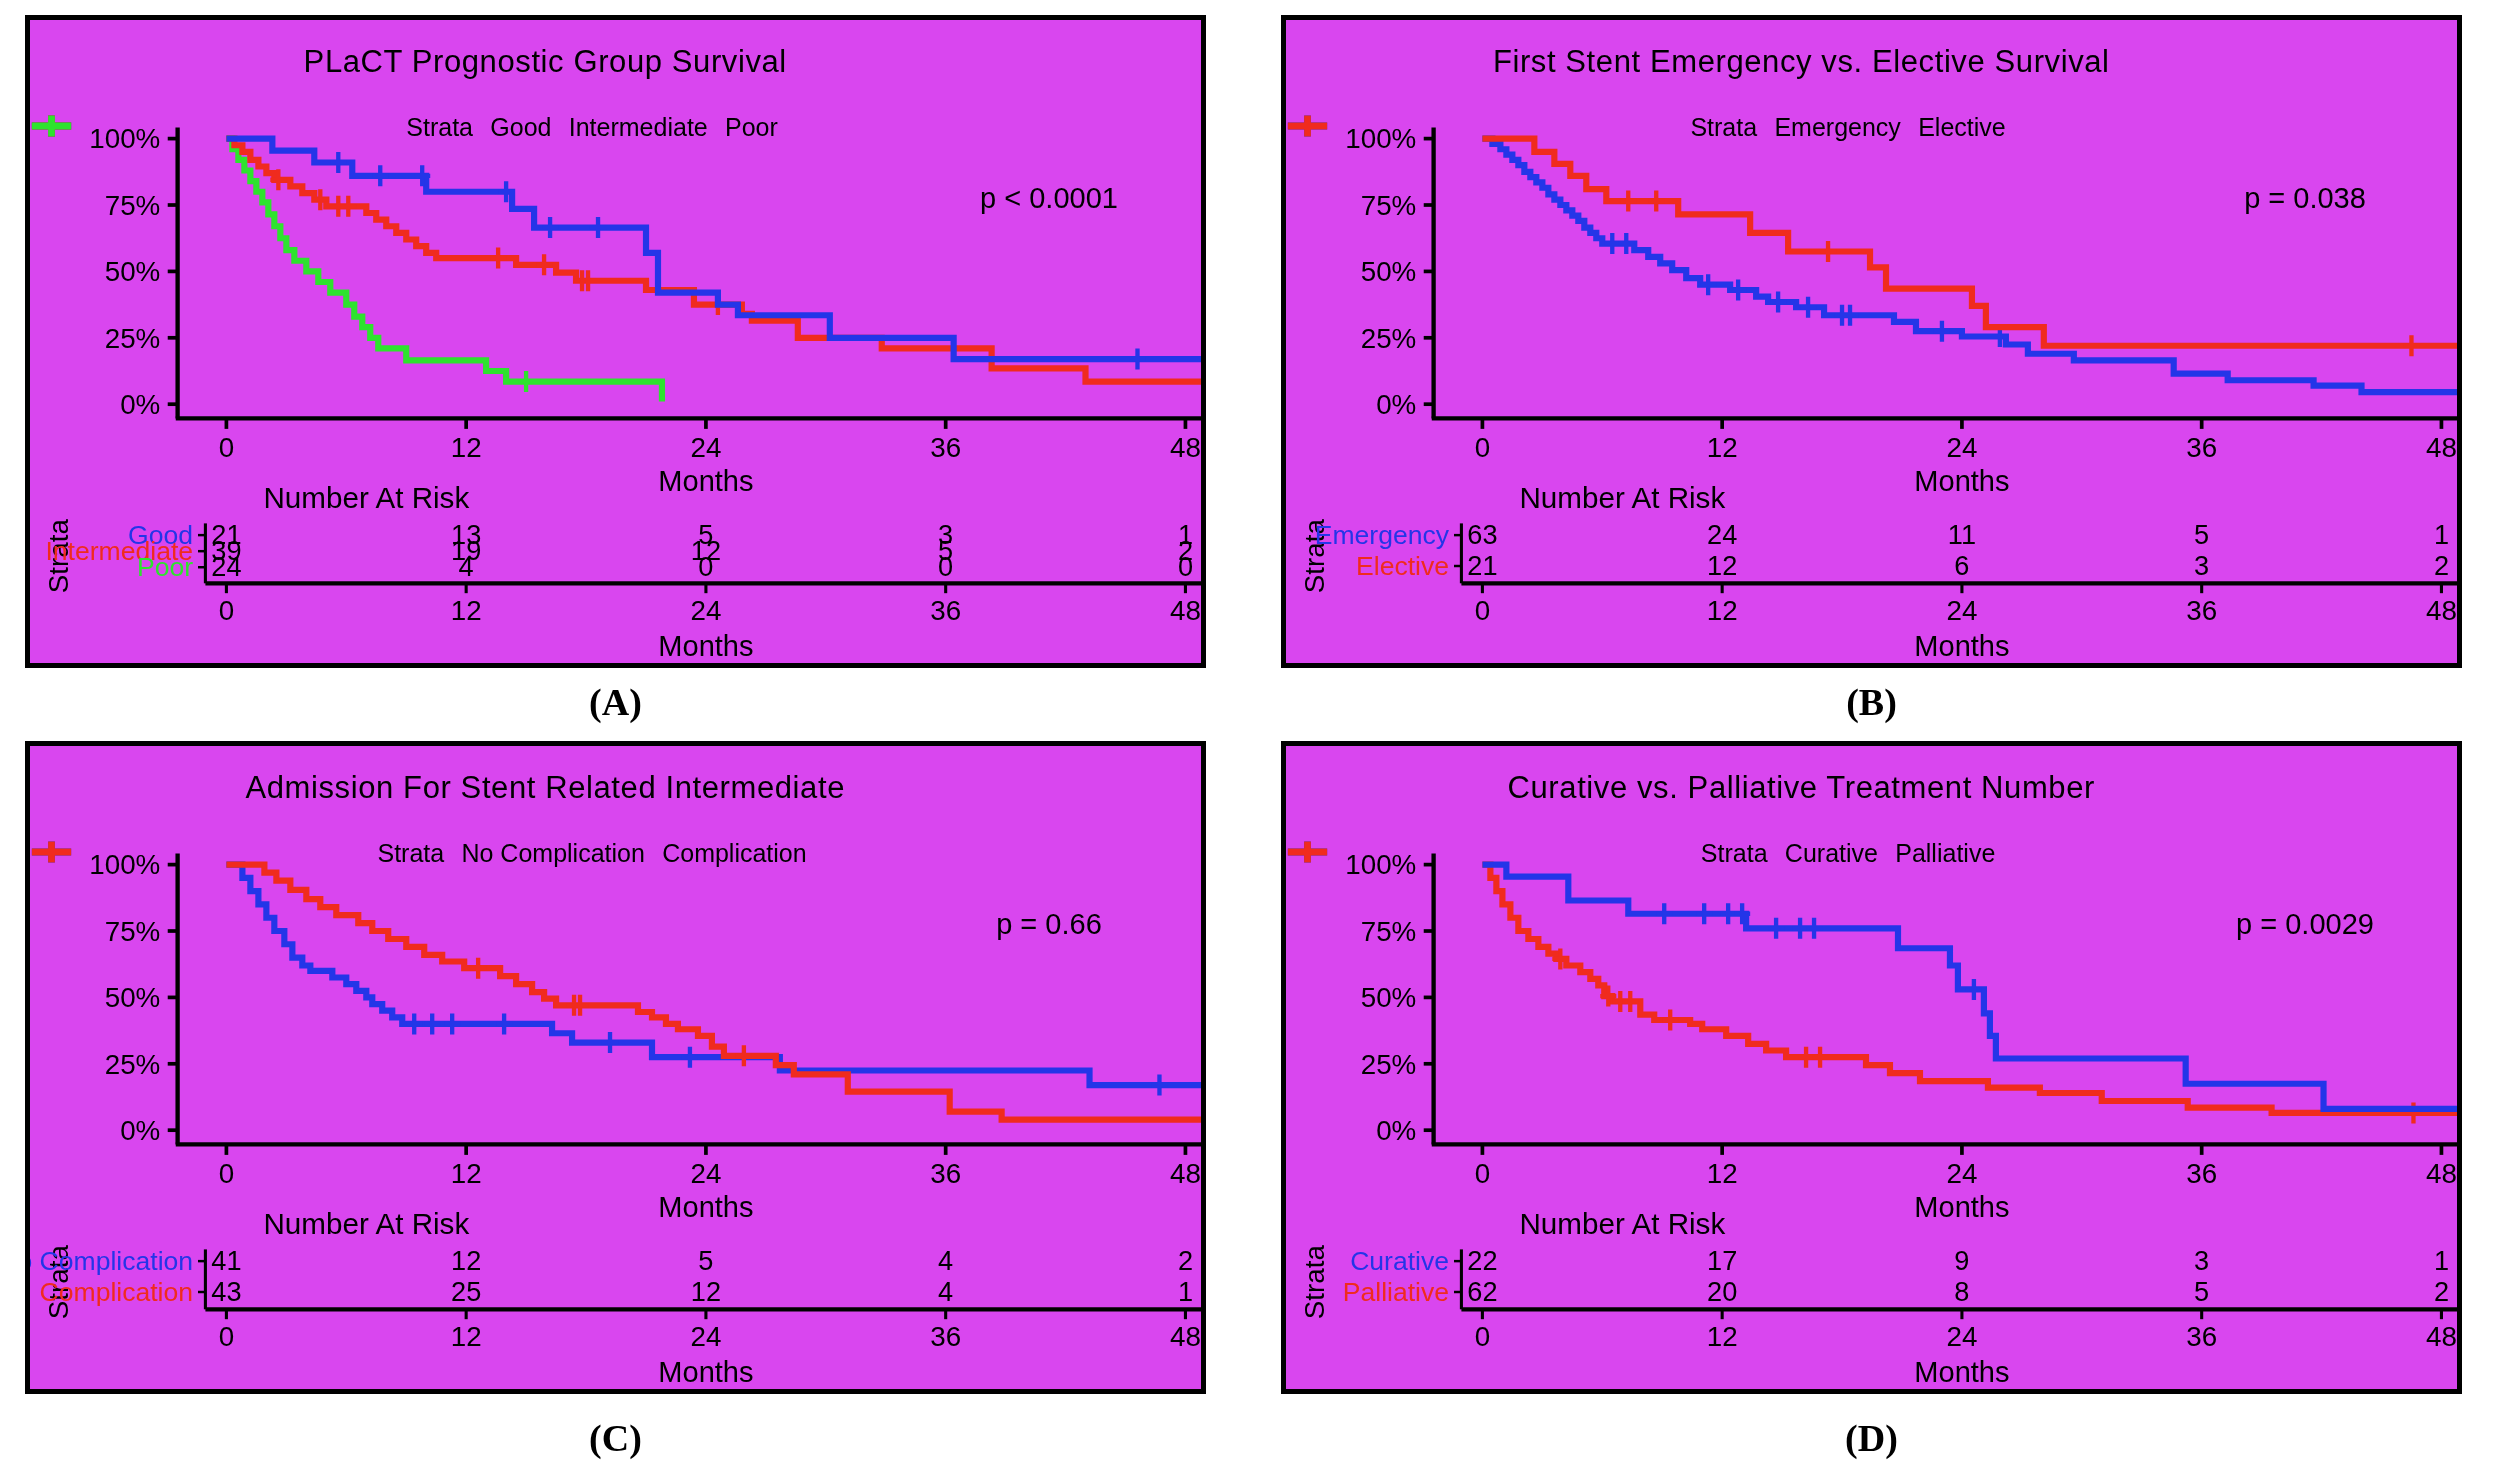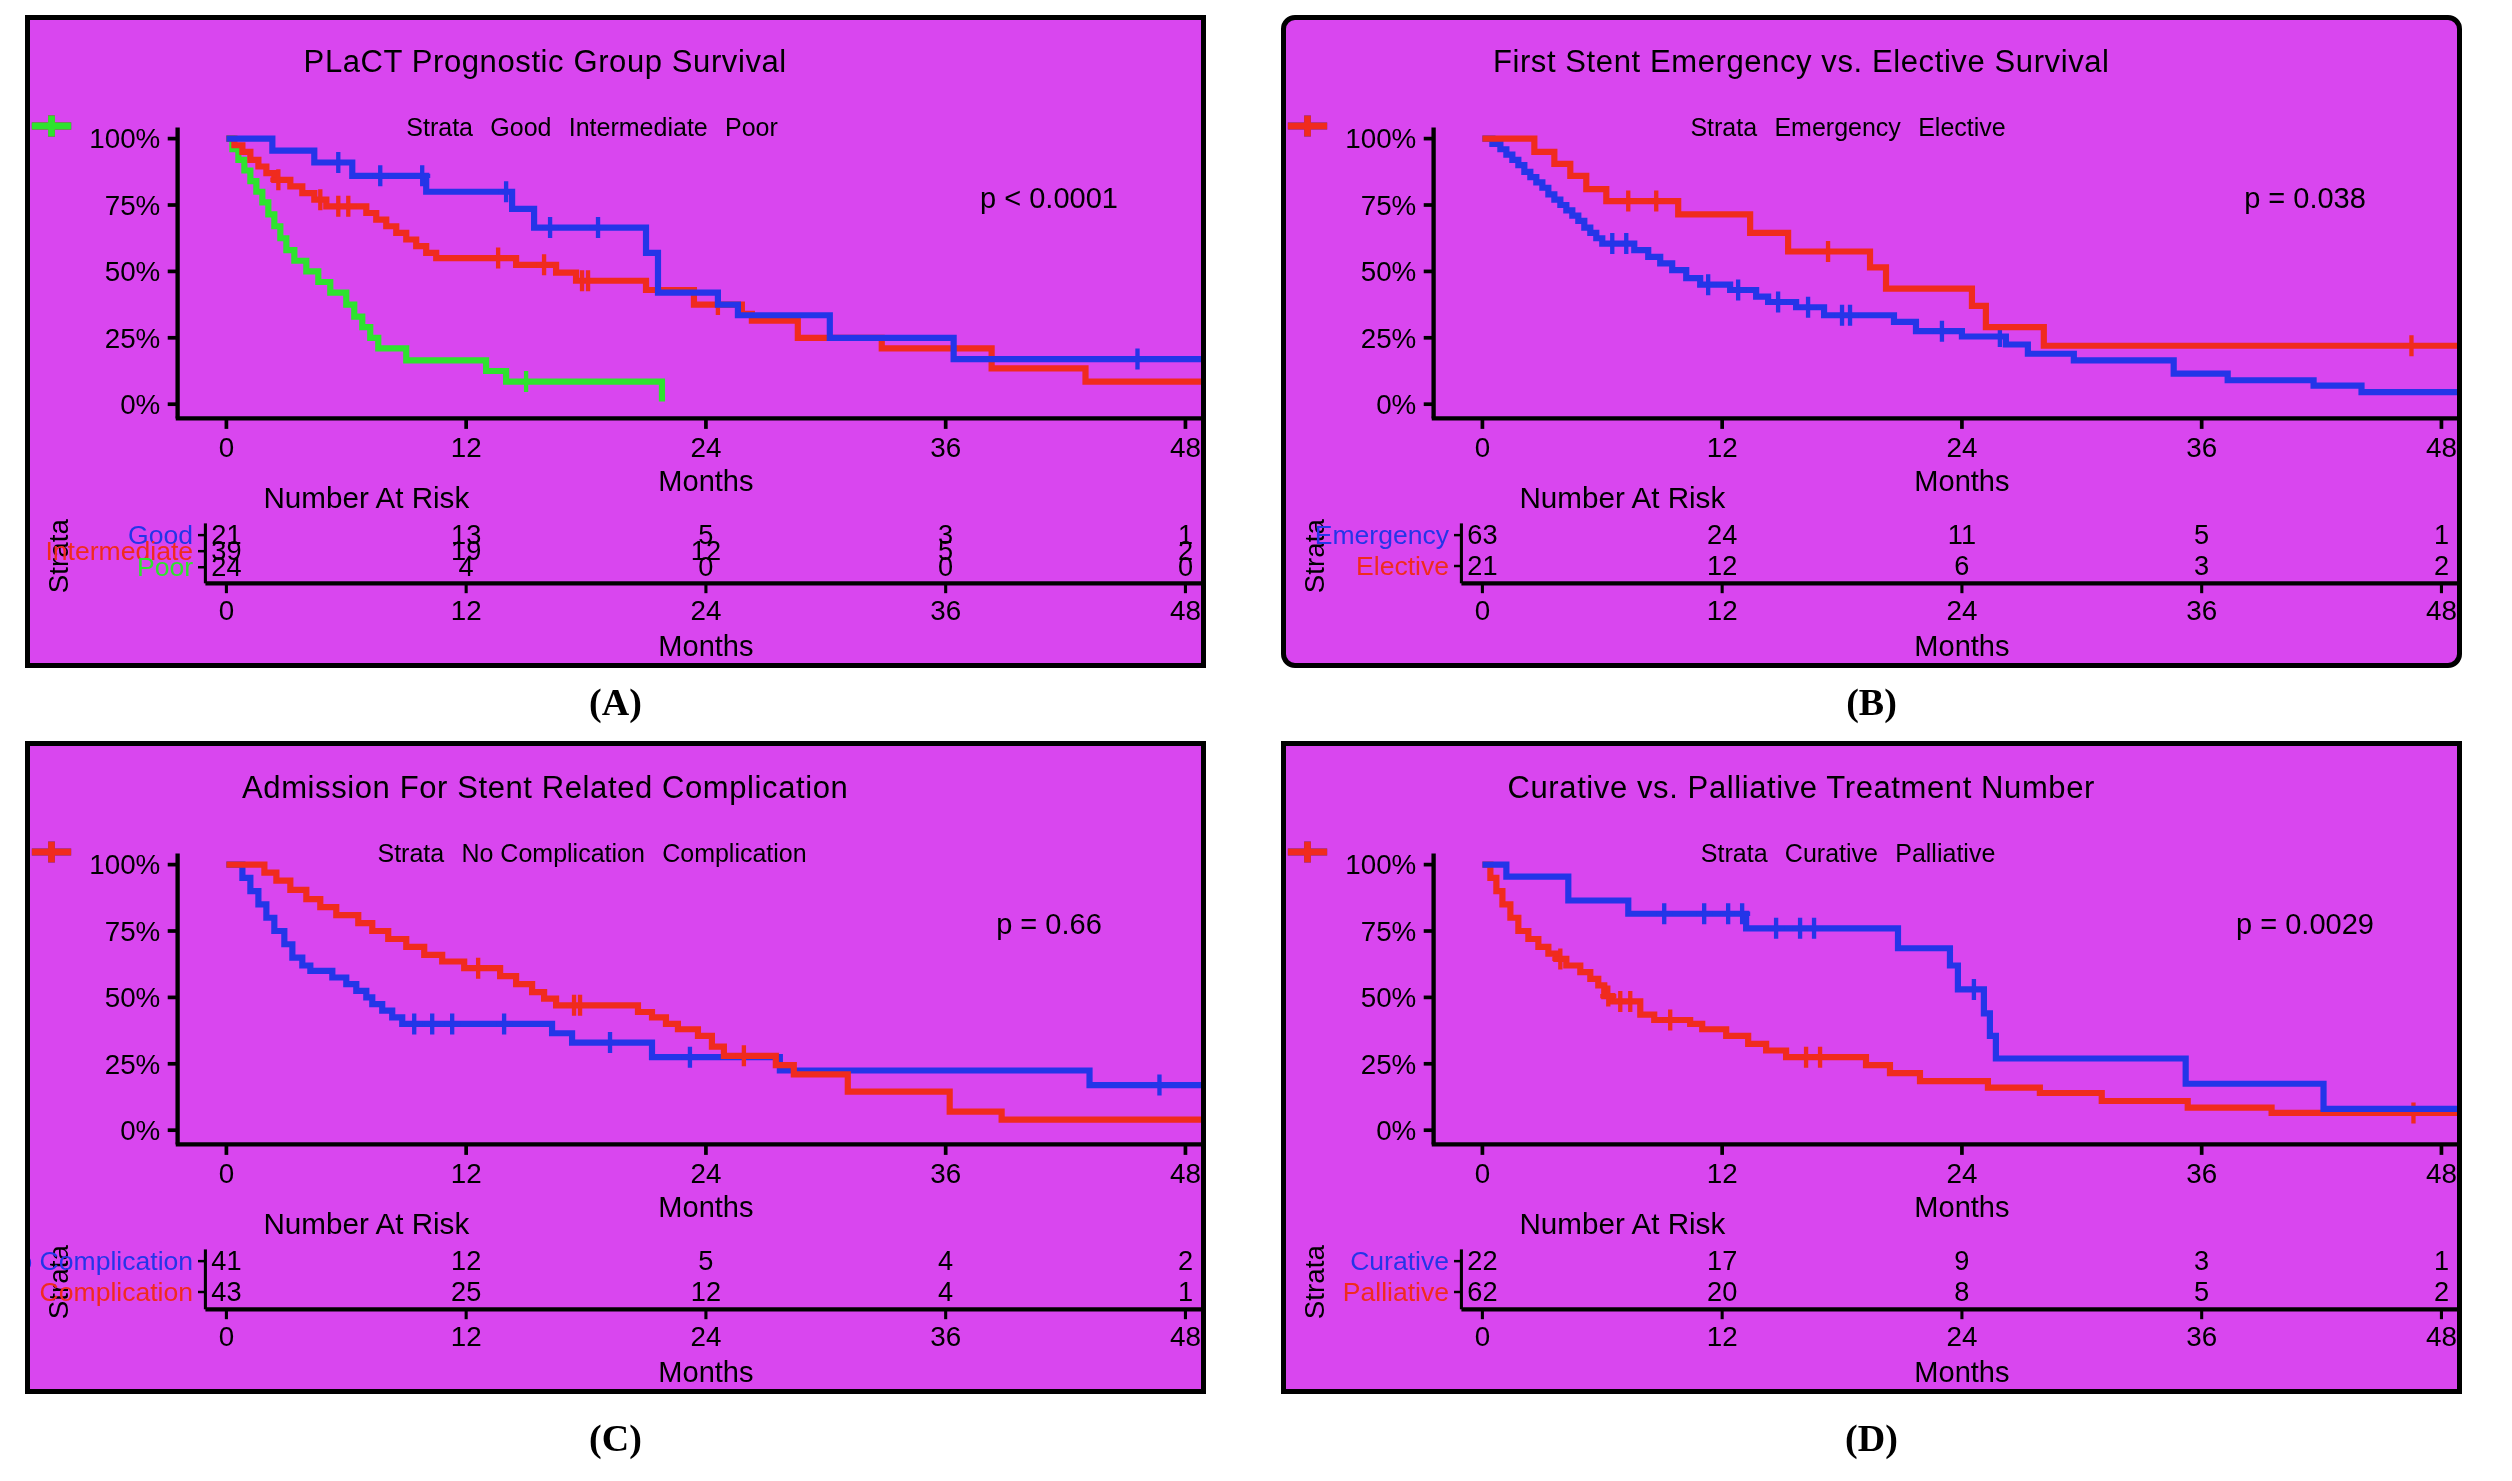--- a/index.html
+++ b/index.html
@@ -116,21 +116,21 @@
         <line x1="1094.4" y1="912" x2="1094.4" y2="928" stroke="#000" stroke-width="5"></line>
         <text x="1094.4" y="972" font-size="45" text-anchor="middle" fill="#000" font-family="&quot;Liberation Sans&quot;, sans-serif" font-weight="400">24</text>
         <line x1="1482.6000000000001" y1="912" x2="1482.6000000000001" y2="928" stroke="#000" stroke-width="5"></line>
         <text x="1482.6000000000001" y="972" font-size="45" text-anchor="middle" fill="#000" font-family="&quot;Liberation Sans&quot;, sans-serif" font-weight="400">36</text>
         <line x1="1870.8000000000002" y1="912" x2="1870.8000000000002" y2="928" stroke="#000" stroke-width="5"></line>
         <text x="1870.8000000000002" y="972" font-size="45" text-anchor="middle" fill="#000" font-family="&quot;Liberation Sans&quot;, sans-serif" font-weight="400">48</text>
         <text x="1094.4" y="1030" font-size="47" text-anchor="middle" fill="#000" font-family="&quot;Liberation Sans&quot;, sans-serif" font-weight="400">Months</text>
       </svg>
     </div>
     <div class="caption" style="left: 25px; top: 680px;">(A)</div>
-    <div class="panel" style="left: 1281px; top: 15.4px; border-radius: 14px;">
+    <div class="panel" style="left: 1281px; top: 15.4px;">
       <div class="ptitle">First Stent Emergency vs. Elective Survival</div>
       <div class="plegend">
         <div>Strata</div>
         <div class="li">
           <svg width="43" height="26" viewBox="0 0 70 42">
             <path d="M3 21 H67 M35 4 V38" stroke="#2435E8" stroke-width="11" fill="none"></path>
           </svg>
           <div>Emergency</div>
         </div>
         <div class="li">
@@ -207,21 +207,21 @@
         <text x="1094.4" y="972" font-size="45" text-anchor="middle" fill="#000" font-family="&quot;Liberation Sans&quot;, sans-serif" font-weight="400">24</text>
         <line x1="1482.6000000000001" y1="912" x2="1482.6000000000001" y2="928" stroke="#000" stroke-width="5"></line>
         <text x="1482.6000000000001" y="972" font-size="45" text-anchor="middle" fill="#000" font-family="&quot;Liberation Sans&quot;, sans-serif" font-weight="400">36</text>
         <line x1="1870.8000000000002" y1="912" x2="1870.8000000000002" y2="928" stroke="#000" stroke-width="5"></line>
         <text x="1870.8000000000002" y="972" font-size="45" text-anchor="middle" fill="#000" font-family="&quot;Liberation Sans&quot;, sans-serif" font-weight="400">48</text>
         <text x="1094.4" y="1030" font-size="47" text-anchor="middle" fill="#000" font-family="&quot;Liberation Sans&quot;, sans-serif" font-weight="400">Months</text>
       </svg>
     </div>
     <div class="caption" style="left: 1281px; top: 680px;">(B)</div>
     <div class="panel" style="left: 25px; top: 741px;">
-      <div class="ptitle">Admission For Stent Related Complication</div>
+      <div class="ptitle">Admission For Stent Related Intermediate</div>
       <div class="plegend">
         <div>Strata</div>
         <div class="li">
           <svg width="43" height="26" viewBox="0 0 70 42">
             <path d="M3 21 H67 M35 4 V38" stroke="#2435E8" stroke-width="11" fill="none"></path>
           </svg>
           <div>No Complication</div>
         </div>
         <div class="li">
           <svg width="43" height="26" viewBox="0 0 70 42">

